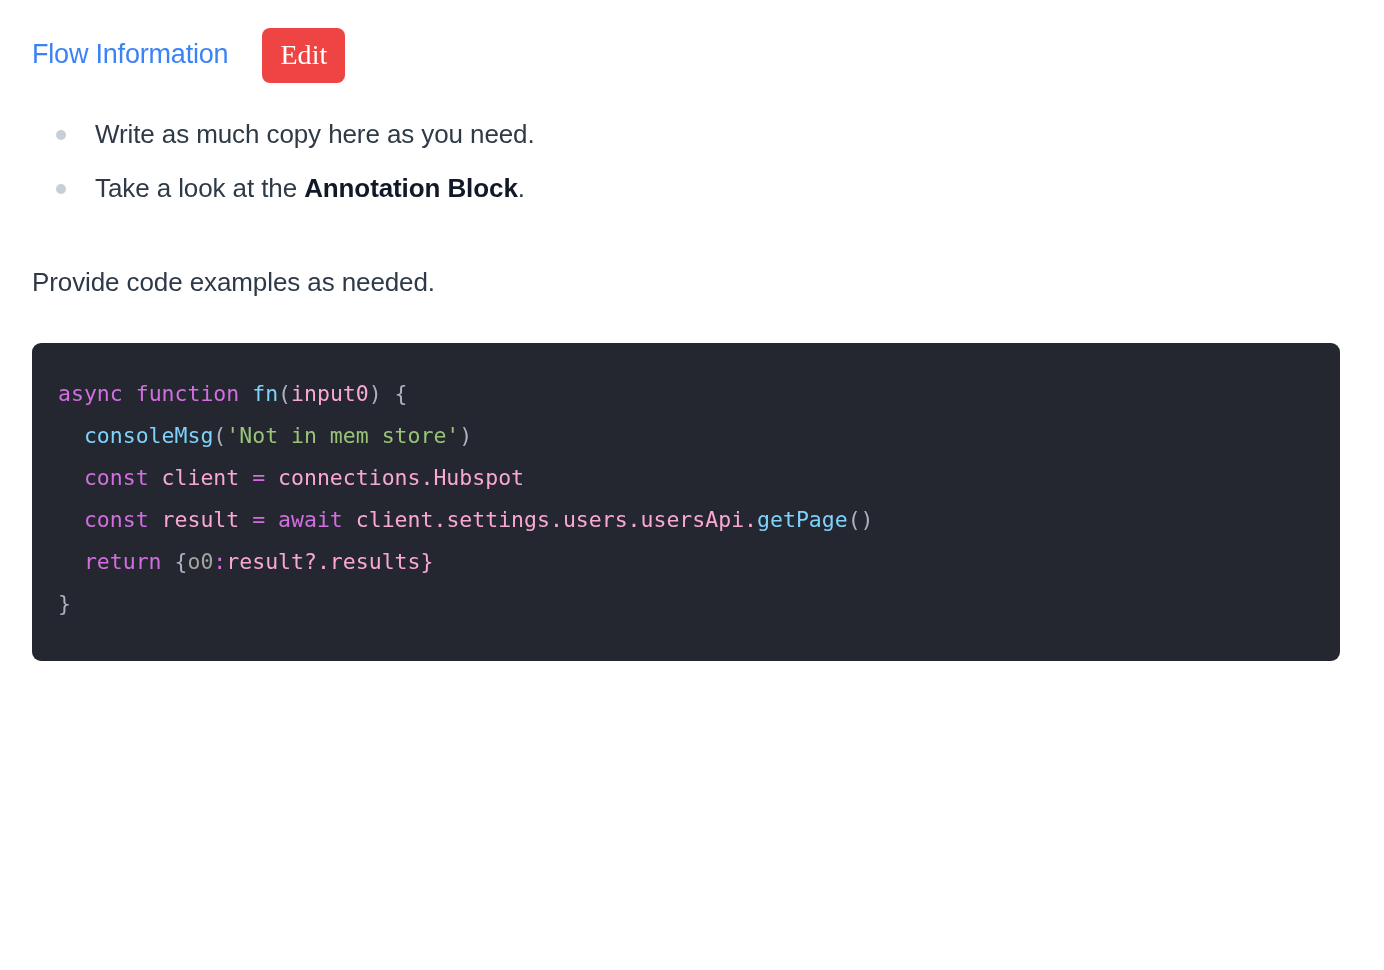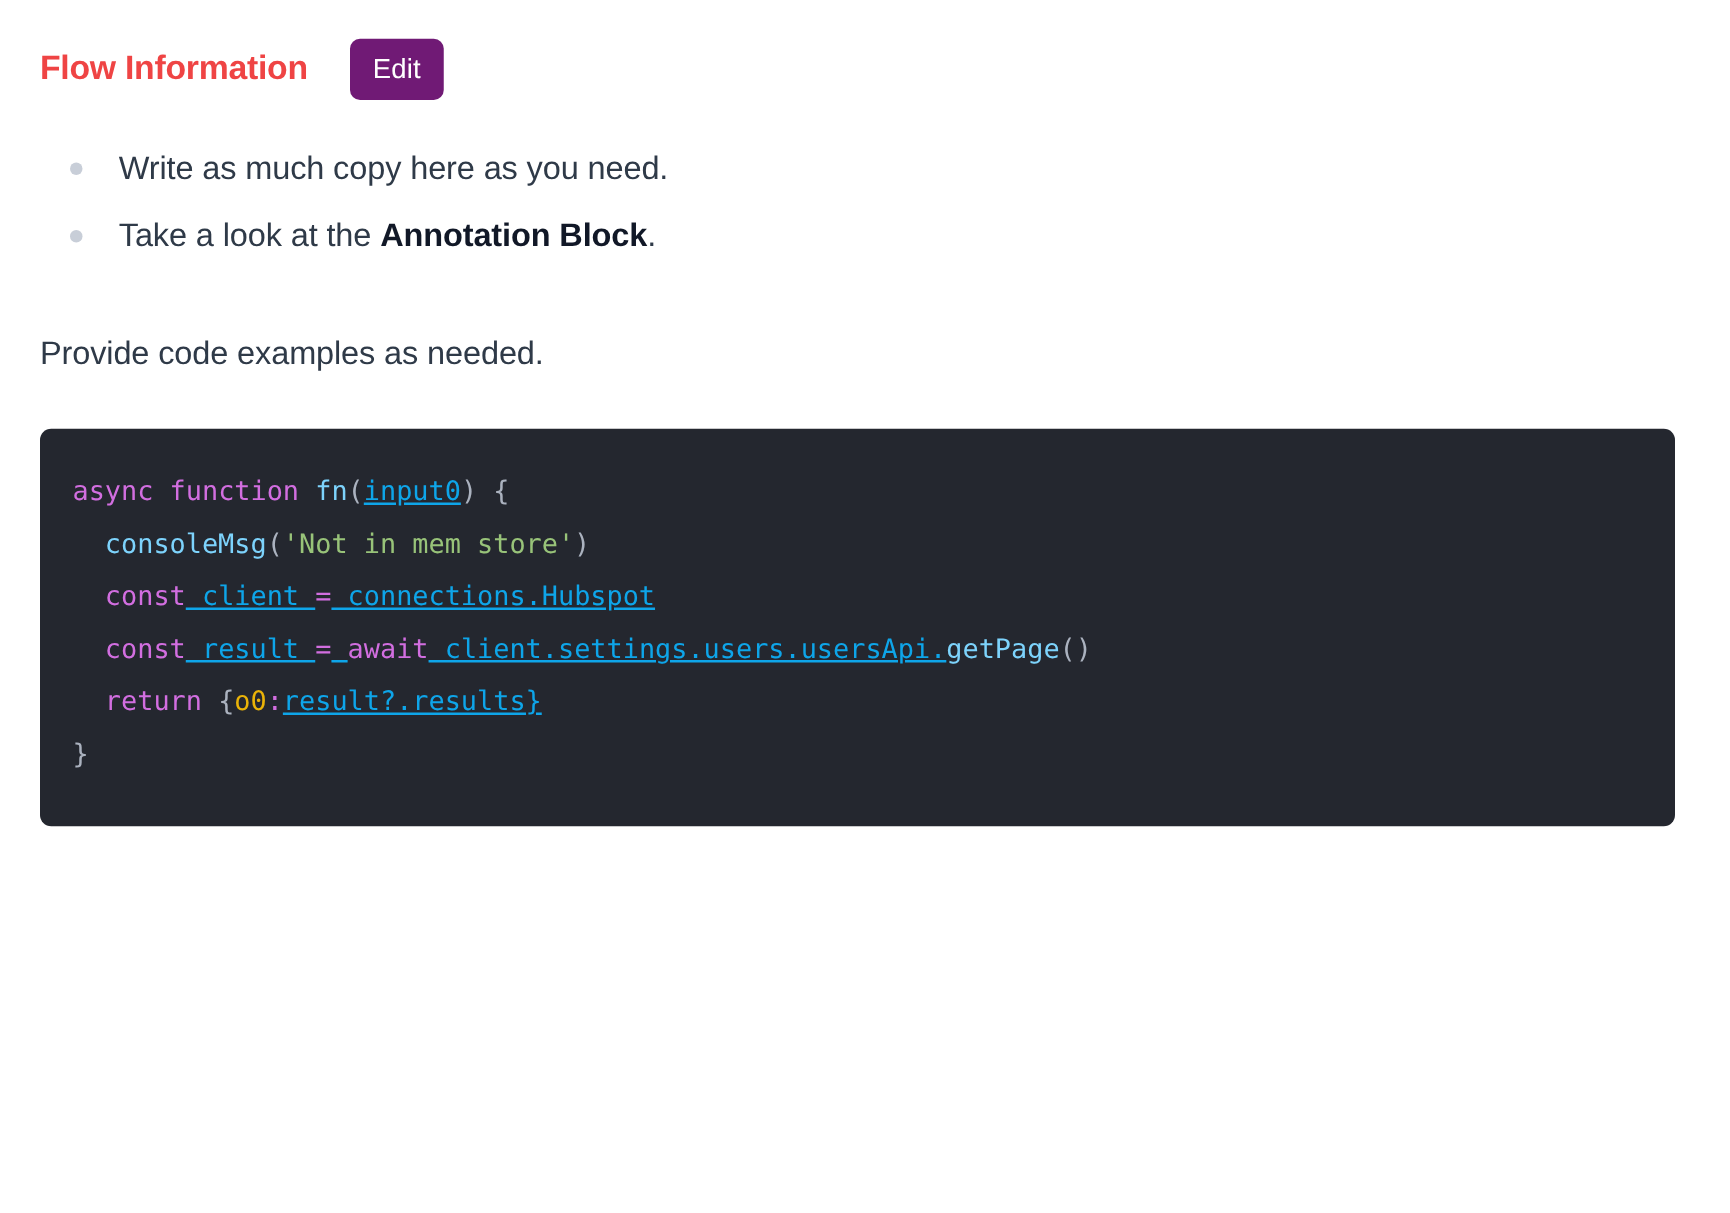--- a/index.html
+++ b/index.html
@@ -28,35 +28,35 @@
   .header-row {
     display: flex;
     align-items: center;
     gap: 34px;
     padding: 28px 0 0 32px;
     height: 54px;
   }
   .section-label {
     font-size: 27px;
     line-height: 1.1;
-    font-weight: 700;
-    color: #ef4444;
+    font-weight: 400;
+    color: #3b82f6;
     letter-spacing: -0.2px;
     white-space: nowrap;
   }
   .edit-button {
     display: inline-flex;
     align-items: center;
     justify-content: center;
-    background: #701a75;
+    background: #ef4444;
     color: #ffffff;
     border: none;
     border-radius: 8px;
-    font-family: Liberation Sans, sans-serif;
-    font-size: 22px;
+    font-family: Liberation Serif, serif;
+    font-size: 28px;
     font-weight: 400;
     line-height: 1;
     padding: 13px 18px 14px 18px;
     cursor: pointer;
     letter-spacing: 0.1px;
   }
 
   
   .doc-title {
     margin: 22px 0 0 32px;
@@ -126,23 +126,23 @@
     line-height: 42px;
     color: #abb2bf;
     white-space: pre;
     letter-spacing: 0px;
   }
   .code-line { display: block; height: 42px; }
 
   .tok-kw   { color: #d26ee0; }
   .tok-fn   { color: #7dd3fc; }
   .tok-str  { color: #98c379; }
-  .tok-id   { color: #0ea5e9; text-decoration: underline; }
+  .tok-id   { color: #f9a8d4; }
   .tok-punc { color: #abb2bf; }
-  .tok-key  { color: #eab308; }
+  .tok-key  { color: #a3a3a3; }
   .tok-colon{ color: #d26ee0; }
 </style>
 </head>
 <body>
 
 <div class="page">
 
   <div class="header-row">
     <div class="section-label">Flow Information</div>
     <button class="edit-button">Edit</button>

